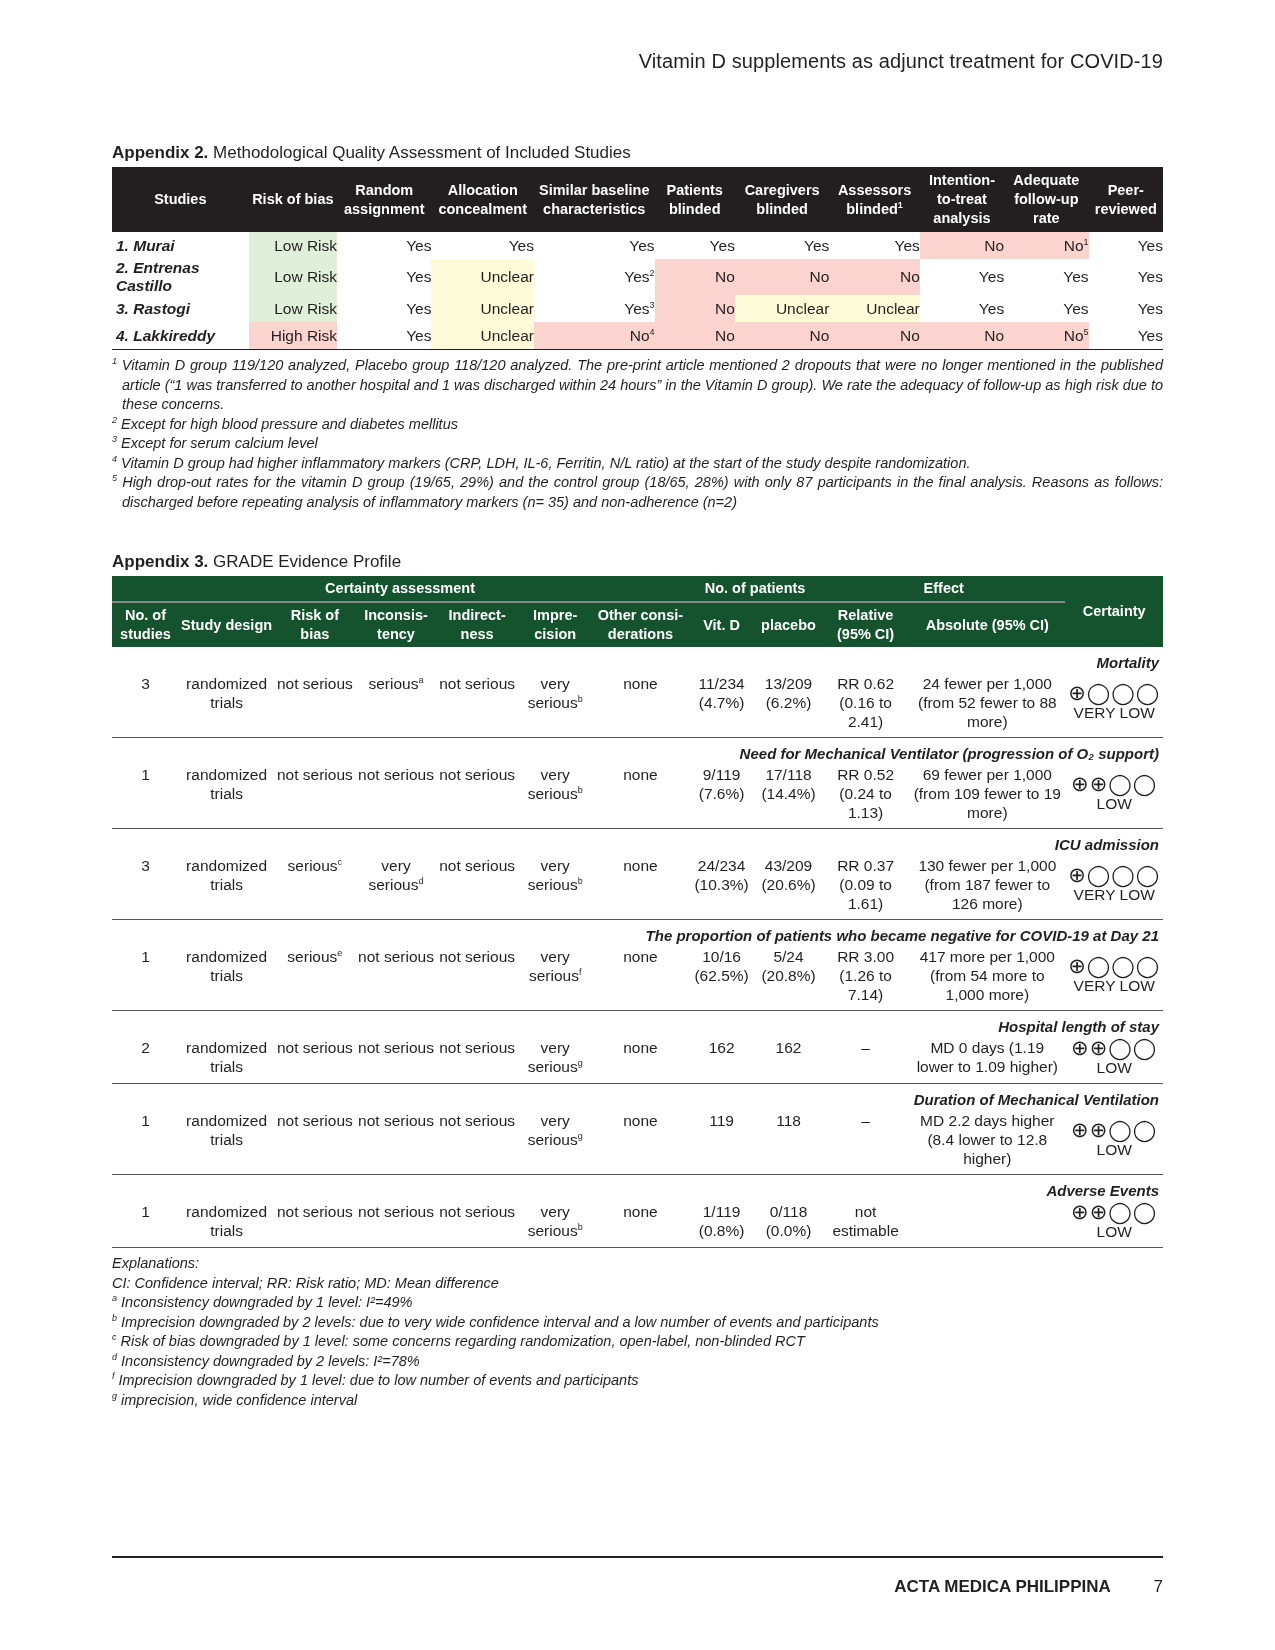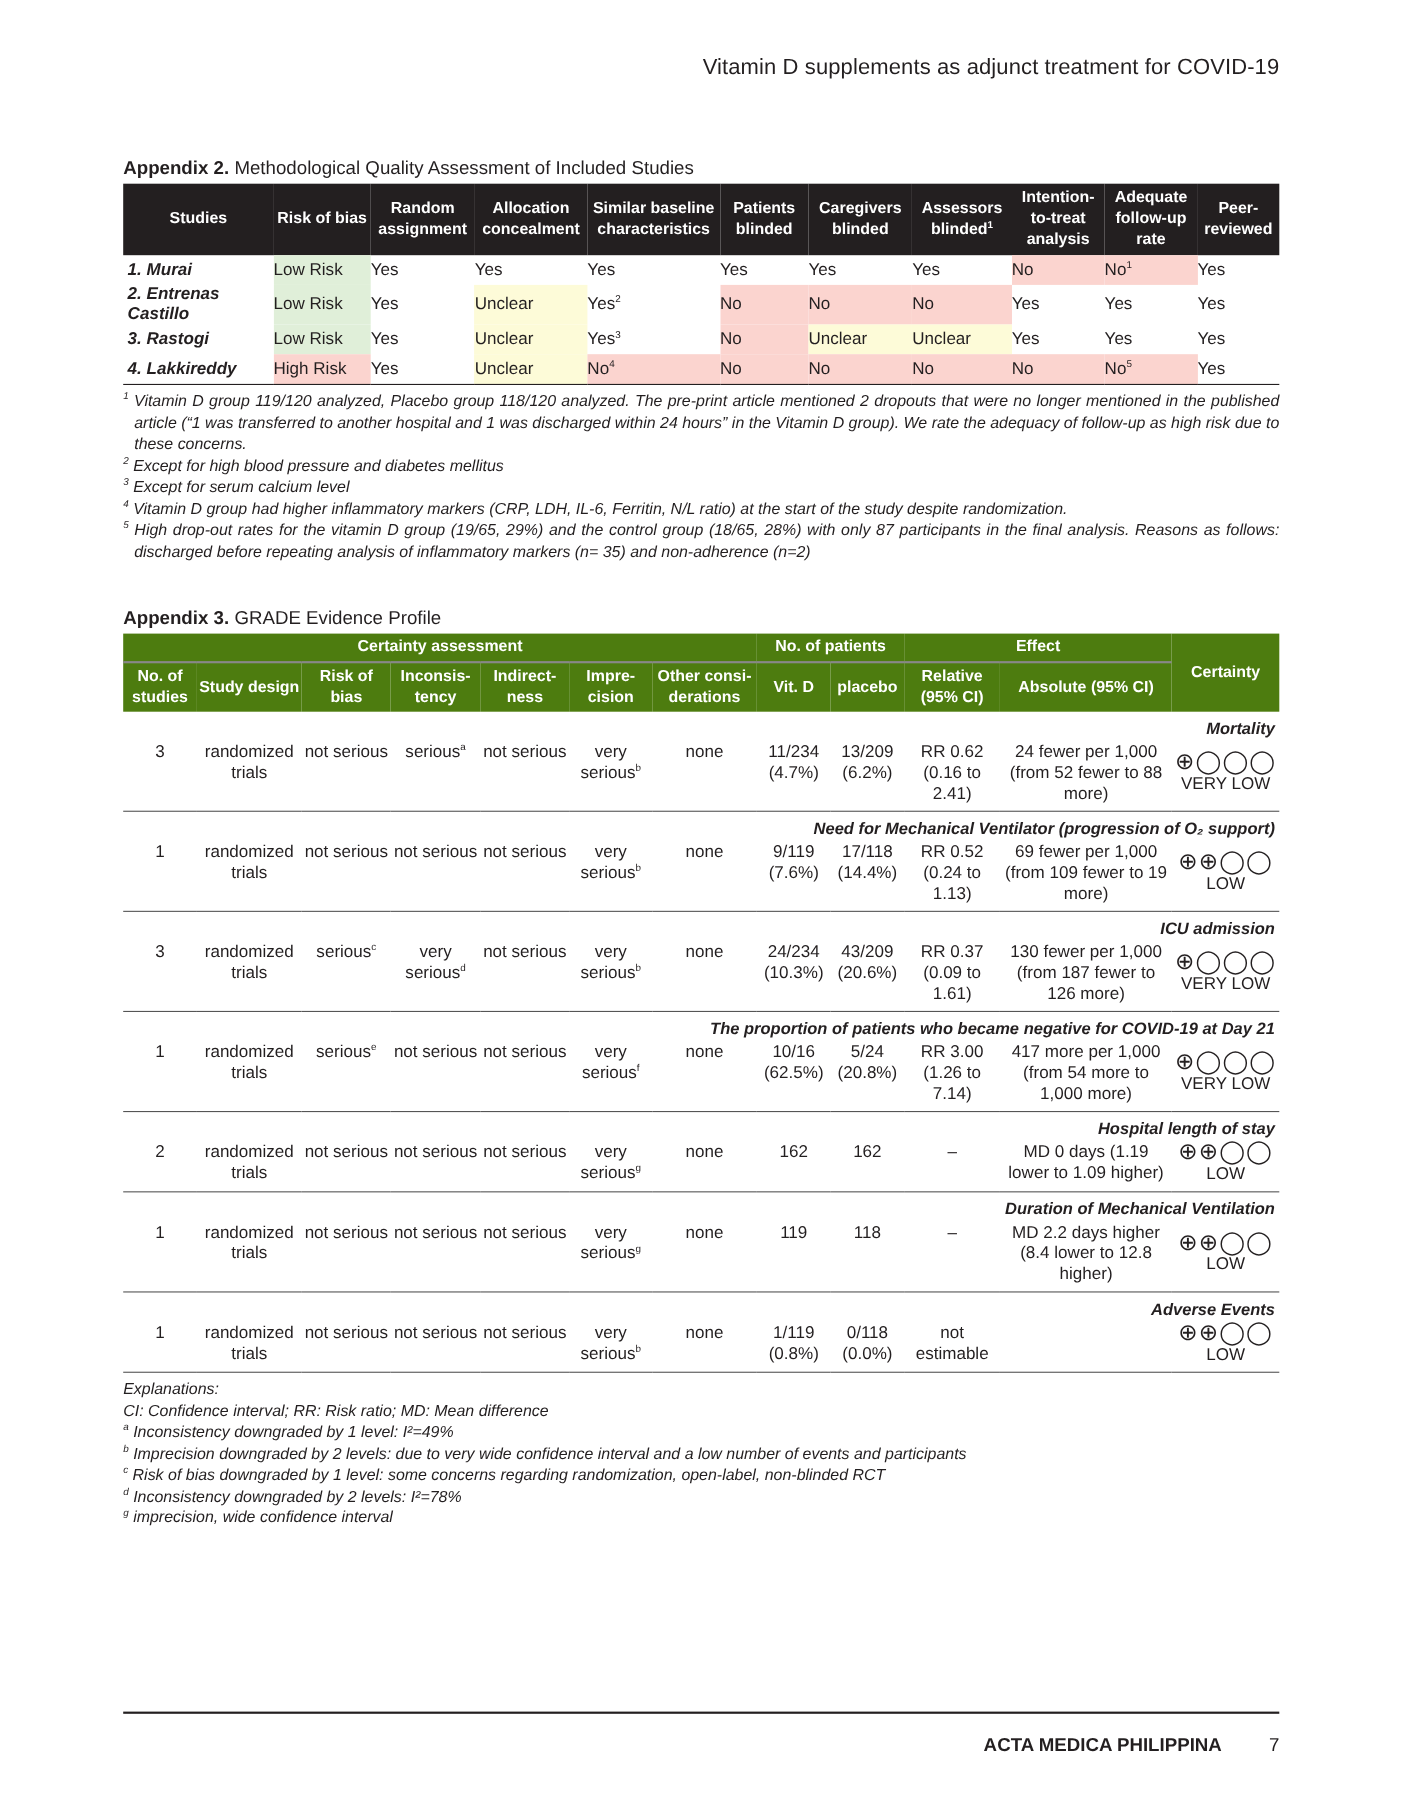--- a/index.html
+++ b/index.html
@@ -4,31 +4,31 @@
 <style>
   html, body { margin:0; padding:0; background:#fff; }
   body { width:1275px; height:1650px; position:relative; font-family:"Liberation Sans", sans-serif; color:#231f20; }
   .page-header { position:absolute; top:50px; right:112px; font-size:20px; letter-spacing:0.1px; }
   .content { position:absolute; left:112px; width:1051px; }
   .caption { font-size:17px; margin-bottom:4px; }
   .caption b { font-weight:bold; }
   table { border-collapse:collapse; width:100%; }
   .t2 { font-size:15.5px; }
   .t2 th { background:#231f20; color:#fff; font-weight:bold; font-size:14.5px; line-height:19px; padding:4px 2px; text-align:center; vertical-align:middle; }
-  .t2 td { text-align:left; padding:0; height:27px; font-size:15.5px; }
+  .t2 td { text-align:right; padding:0; height:27px; font-size:15.5px; }
   .t2 td.study { text-align:left; font-style:italic; font-weight:bold; padding-left:4px; }
   .t2 tr:last-child td { border-bottom:1.5px solid #231f20; }
   .g { background:#e0efd9; }
   .y { background:#fdfbd8; }
   .r { background:#fbd4cf; }
   sup { font-size:9px; vertical-align:super; line-height:0; }
   .notes { font-size:14.5px; font-style:italic; line-height:19.5px; margin-top:6px; }
   .notes .fn { padding-left:10px; text-indent:-10px; text-align:justify; }
   .t3 { font-size:15.5px; margin-top:2px; }
-  .t3 th { background:#4d7c0f; color:#fff; font-weight:bold; font-size:14.5px; line-height:19px; padding:3px 2px; text-align:center; vertical-align:middle; }
+  .t3 th { background:#14532d; color:#fff; font-weight:bold; font-size:14.5px; line-height:19px; padding:3px 2px; text-align:center; vertical-align:middle; }
   .t3 th.grp { border-bottom:2px solid #888; }
   .t3 td { text-align:center; vertical-align:top; line-height:19px; padding:0 2px; font-size:15.5px; }
   .t3 td.outcome { text-align:right; font-style:italic; font-weight:bold; padding:6px 4px 2px; font-size:15px; }
   .t3 tr.datarow td { padding-bottom:6px; border-bottom:1.5px solid #555; }
   .t3 td.cert { vertical-align:middle; }
   .circles { font-size:21px; letter-spacing:1px; line-height:20px; }
   .footer-rule { position:absolute; left:112px; width:1051px; top:1556px; border-top:2.5px solid #231f20; }
   .footer { position:absolute; top:1577px; right:112px; font-size:17px; }
   .footer .journal { font-weight:bold; margin-right:38px; }
 </style>
@@ -289,20 +289,21 @@
       </tbody>
   </table>
   <div class="notes">
     <div>Explanations:</div>
     <div>CI: Confidence interval; RR: Risk ratio; MD: Mean difference</div>
     <div id="t3-fn">
         <div class="fn"><sup>a</sup> <span>Inconsistency downgraded by 1 level: I²=49%</span></div>
         <div class="fn"><sup>b</sup> <span>Imprecision downgraded by 2 levels: due to very wide confidence interval and a low number of events and participants</span></div>
         <div class="fn"><sup>c</sup> <span>Risk of bias downgraded by 1 level: some concerns regarding randomization, open-label, non-blinded RCT</span></div>
         <div class="fn"><sup>d</sup> <span>Inconsistency downgraded by 2 levels: I²=78%</span></div>
+        <div class="fn"><sup>f</sup> <span>Imprecision downgraded by 1 level: due to low number of events and participants</span></div>
         <div class="fn"><sup>g</sup> <span>imprecision, wide confidence interval</span></div>
       </div>
   </div>
 </div>
 
 <div class="footer-rule"></div>
 <div class="footer">
   <span class="journal">ACTA MEDICA PHILIPPINA</span>
   <span>7</span>
 </div>

